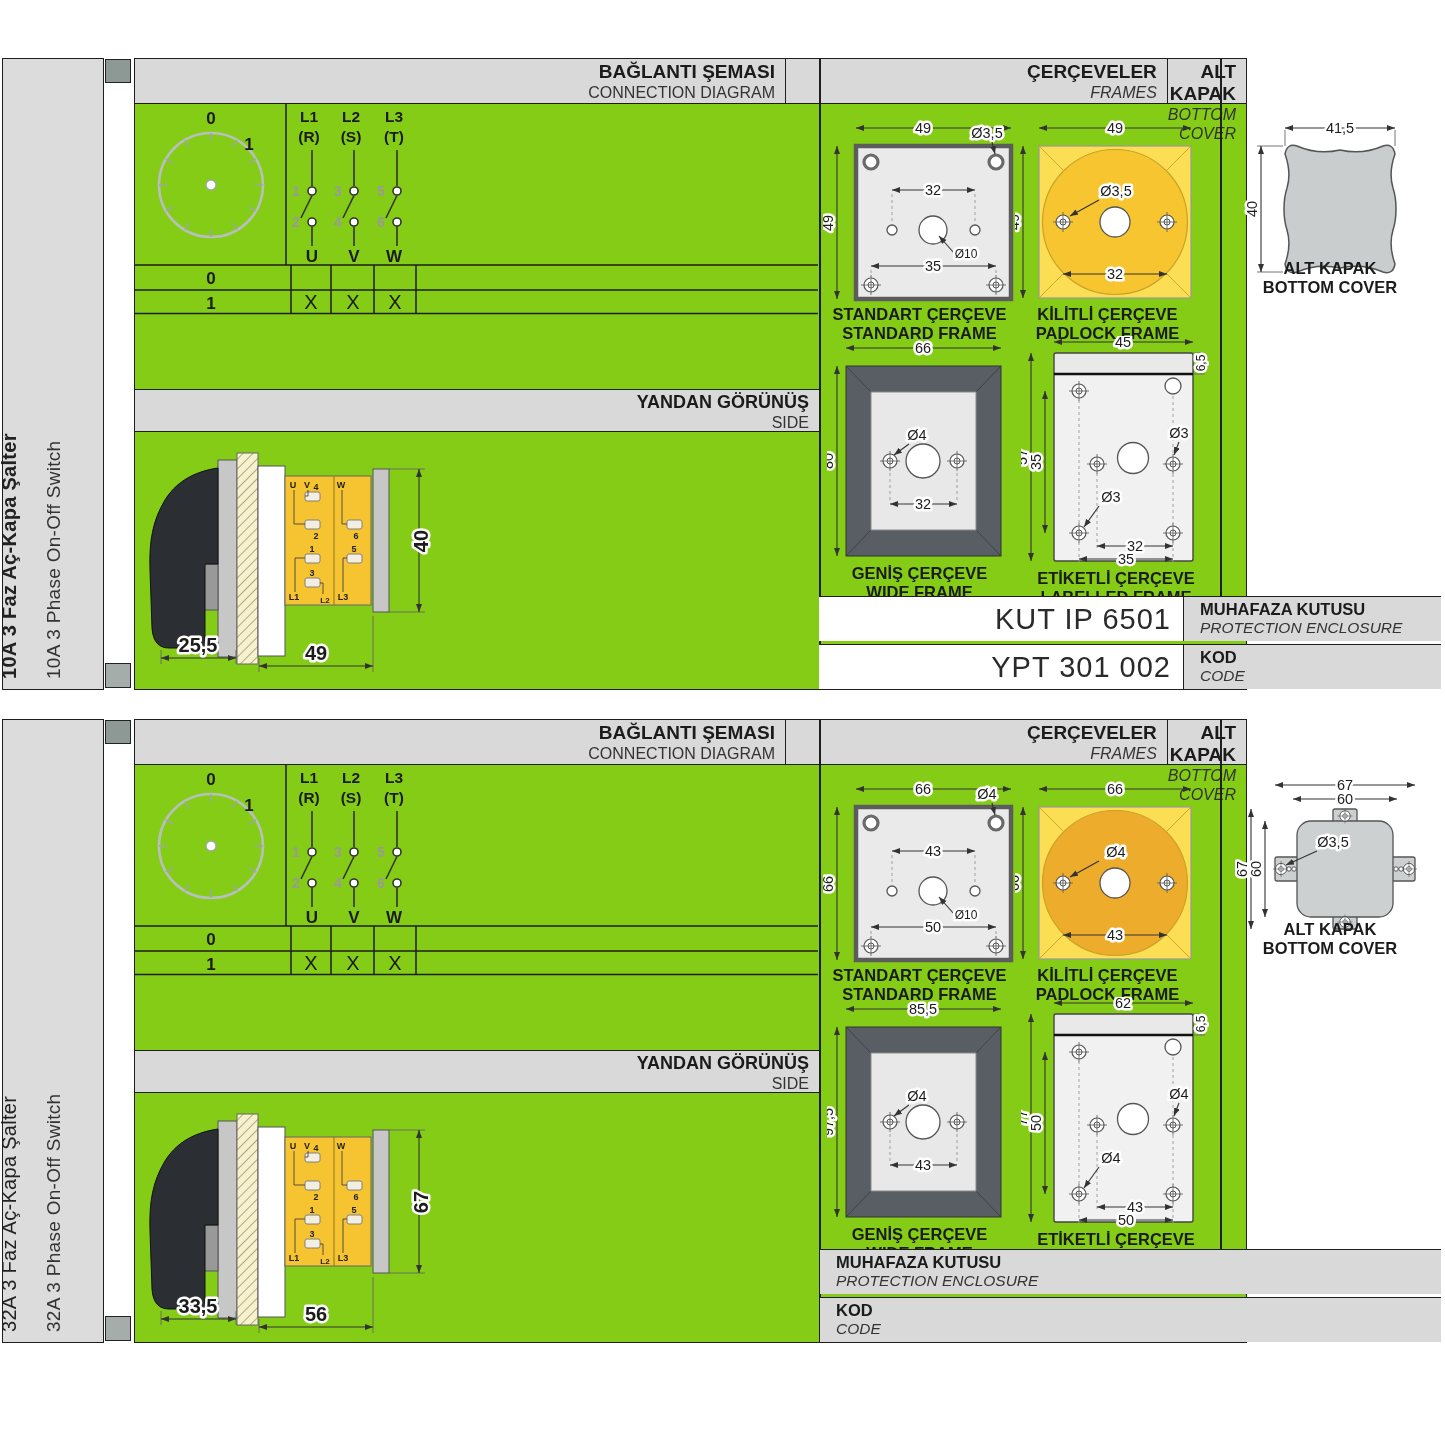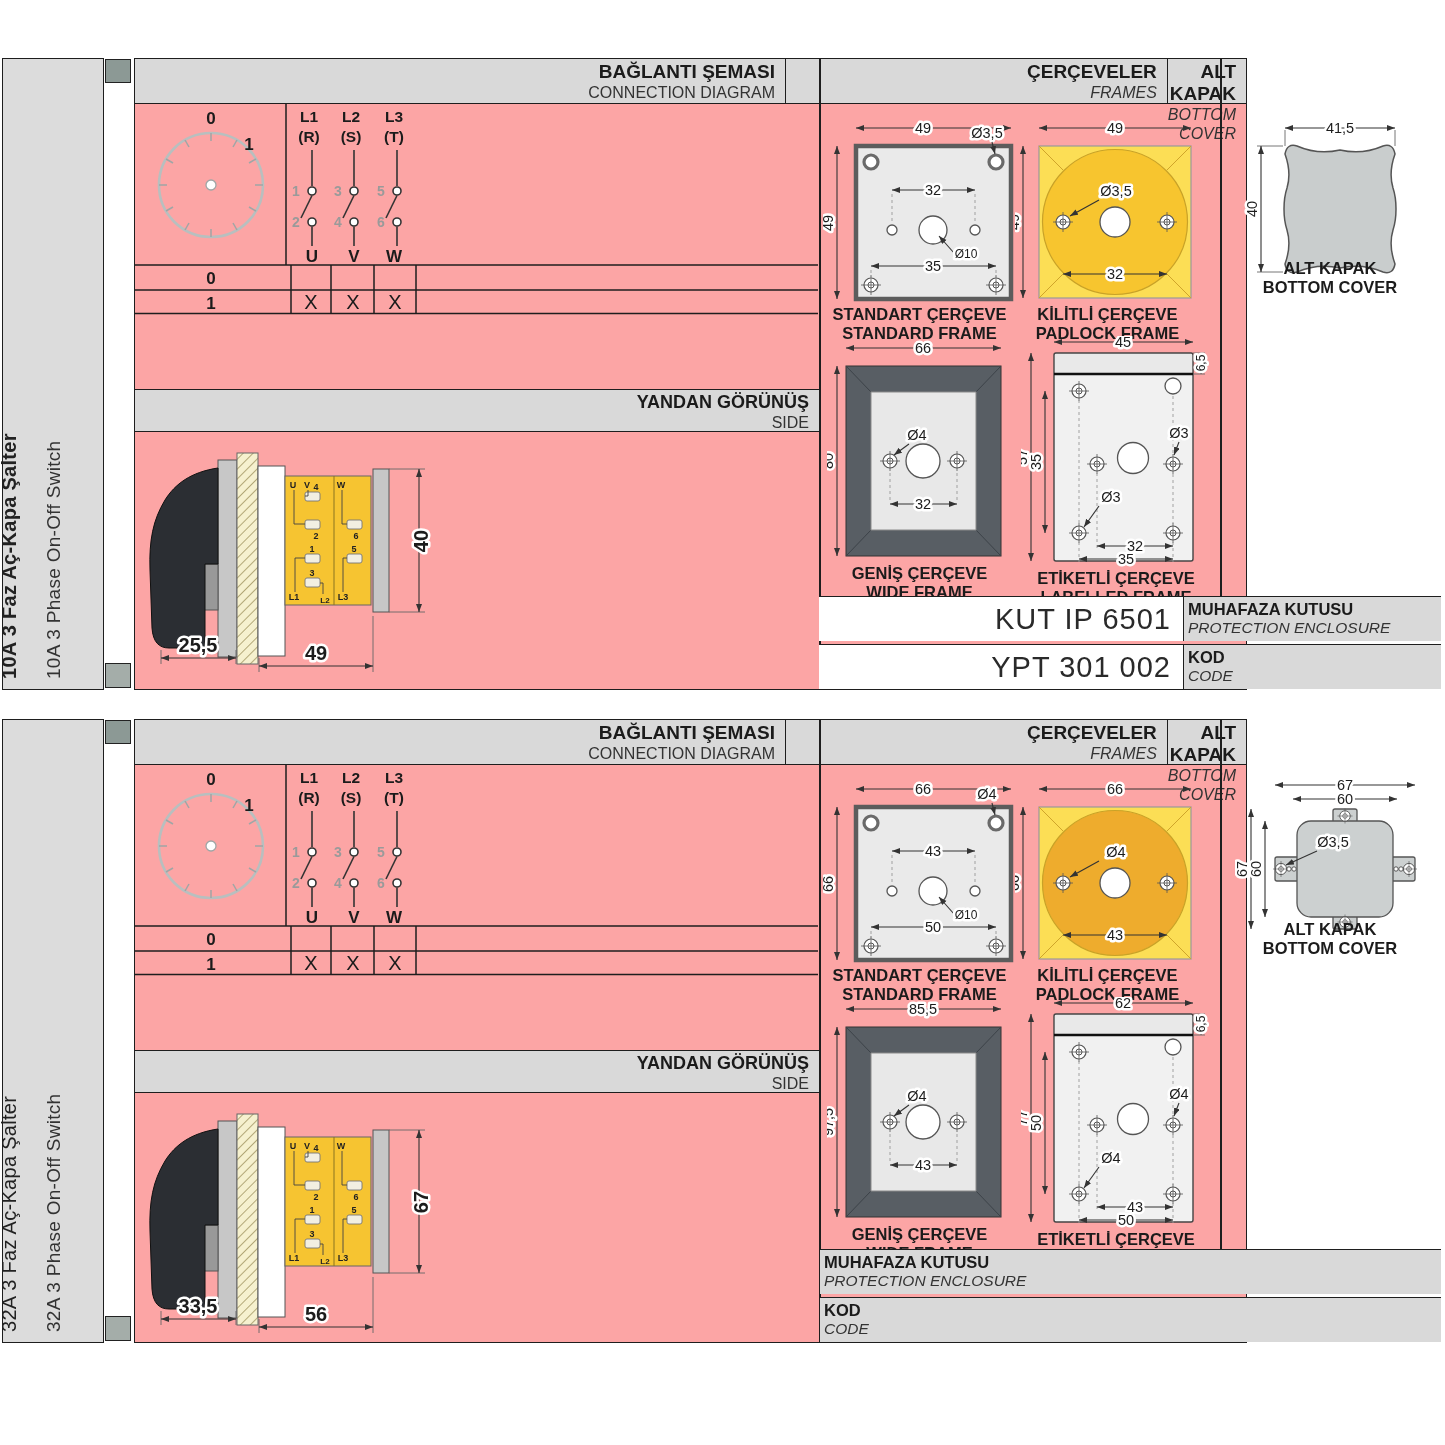--- a/index.html
+++ b/index.html
@@ -8,21 +8,21 @@
   .s0{top:58px;height:632px}
   .s1{top:719px;height:624px}
   .label-bar{position:absolute;left:2px;top:0;bottom:0;width:102px;background:#dcdcdc;border:1.5px solid #1e1e1e;box-sizing:border-box}
   .vlabel{position:absolute;bottom:10px;transform-origin:0 100%;transform:rotate(-90deg);white-space:nowrap;font-size:20px;color:#222;letter-spacing:.3px}
   .vlabel-tr{left:18px}
   .s0 .vlabel-tr{font-weight:bold}
   .vlabel-en{left:62px;font-size:19px;color:#333}
   .sq{position:absolute;left:105px;width:26px;border:1px solid #222;box-sizing:border-box}
   .sq-top{top:1px;height:24px;background:#8c9995}
   .sq-bot{bottom:2px;height:25px;background:#a4ada9}
-  .content{position:absolute;left:134px;top:0;bottom:0;width:1113px;border:1.6px solid #1e1e1e;box-sizing:border-box;background:#fca5a5}
+  .content{position:absolute;left:134px;top:0;bottom:0;width:1113px;border:1.6px solid #1e1e1e;box-sizing:border-box;background:#84cc16}
   .hdr{position:absolute;left:0;top:0;width:100%;height:45px;display:flex;border-bottom:1.5px solid #1e1e1e;box-sizing:border-box;background:#d9d9d9}
   .hcell{box-sizing:border-box;padding:2px 10px 0 0;text-align:right}
   .h1{width:684px;border-right:1.5px solid #1e1e1e}
   .h2{width:401px;border-right:1.5px solid #1e1e1e}
   .h3{flex:1}
   .htr{font-size:19px;font-weight:bold;color:#1b1b1b;line-height:22px}
   .hen{font-size:16px;color:#333;line-height:19px}
   .it{font-style:italic}
   .conn{position:absolute;left:0;top:45px}
   .side-hdr{position:absolute;left:0;top:330px;width:684px;height:43px;background:#d9d9d9;border-top:1.5px solid #1e1e1e;border-bottom:1.5px solid #1e1e1e;box-sizing:border-box;text-align:right;padding:1px 10px 0 0}
@@ -36,21 +36,21 @@
   .f-wide{left:692px;top:277px}
   .f-lbl{left:886px;top:277px}
   .cover{position:absolute;left:1100px;top:57px}
   .plk-sq{fill:#fcde55}
   .plk-circle{fill:#f7c52f}
   .s1 .plk-circle{fill:#eeac2d}
   .f-label{position:absolute;text-align:center;font-weight:bold;font-size:16.5px;line-height:19px;color:#1b1b1b}
   .code-row{position:absolute;left:684px;width:622px;height:45px;border-top:1.5px solid #1e1e1e;box-sizing:border-box;display:flex;background:#fff}
   .r1{bottom:48px}.r2{bottom:0}
   .code-val{width:364px;text-align:right;font-size:29px;color:#2a2a2a;padding:6px 12px 0 0;box-sizing:border-box;letter-spacing:1px}
-  .code-lab{flex:1;background:#d9d9d9;border-left:1.5px solid #1e1e1e;padding:2px 0 0 4px;box-sizing:border-box}
+  .code-lab{flex:1;background:#d9d9d9;border-left:1.5px solid #1e1e1e;padding:2px 0 0 16px;box-sizing:border-box}
   .clt{font-size:16.5px;font-weight:bold;color:#1b1b1b;line-height:20px}
   .cle{font-size:15.5px;font-style:italic;color:#333;line-height:18px}
   svg text{font-family:"Liberation Sans",sans-serif}
   .dt{font-size:14.5px;fill:#1c1c1c;text-anchor:middle;paint-order:stroke;stroke:#fff;stroke-width:5px;stroke-linejoin:round}
   .sm{font-size:12px}
   .big{font-size:20px;font-weight:bold}
   .dl{stroke:#333;stroke-width:1.1;marker-start:url(#ah);marker-end:url(#ah)}
   .ll{stroke:#333;stroke-width:1.1;marker-end:url(#ah)}
   .xl{stroke:#666;stroke-width:0.9}
   .dsh{stroke:#999;stroke-width:0.9;stroke-dasharray:3 3}

